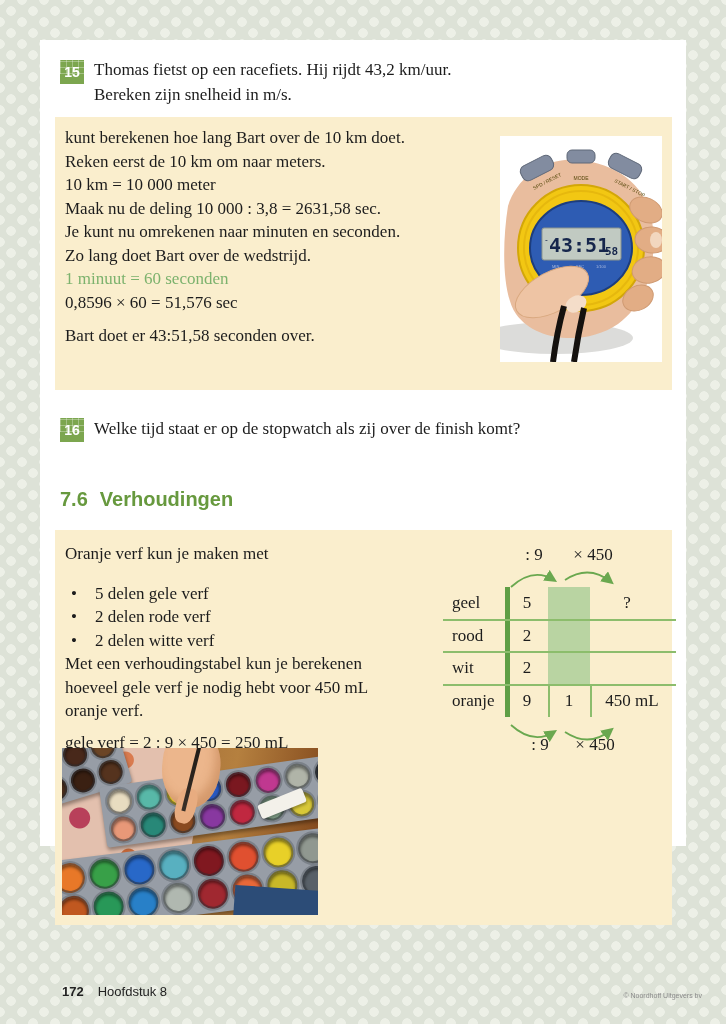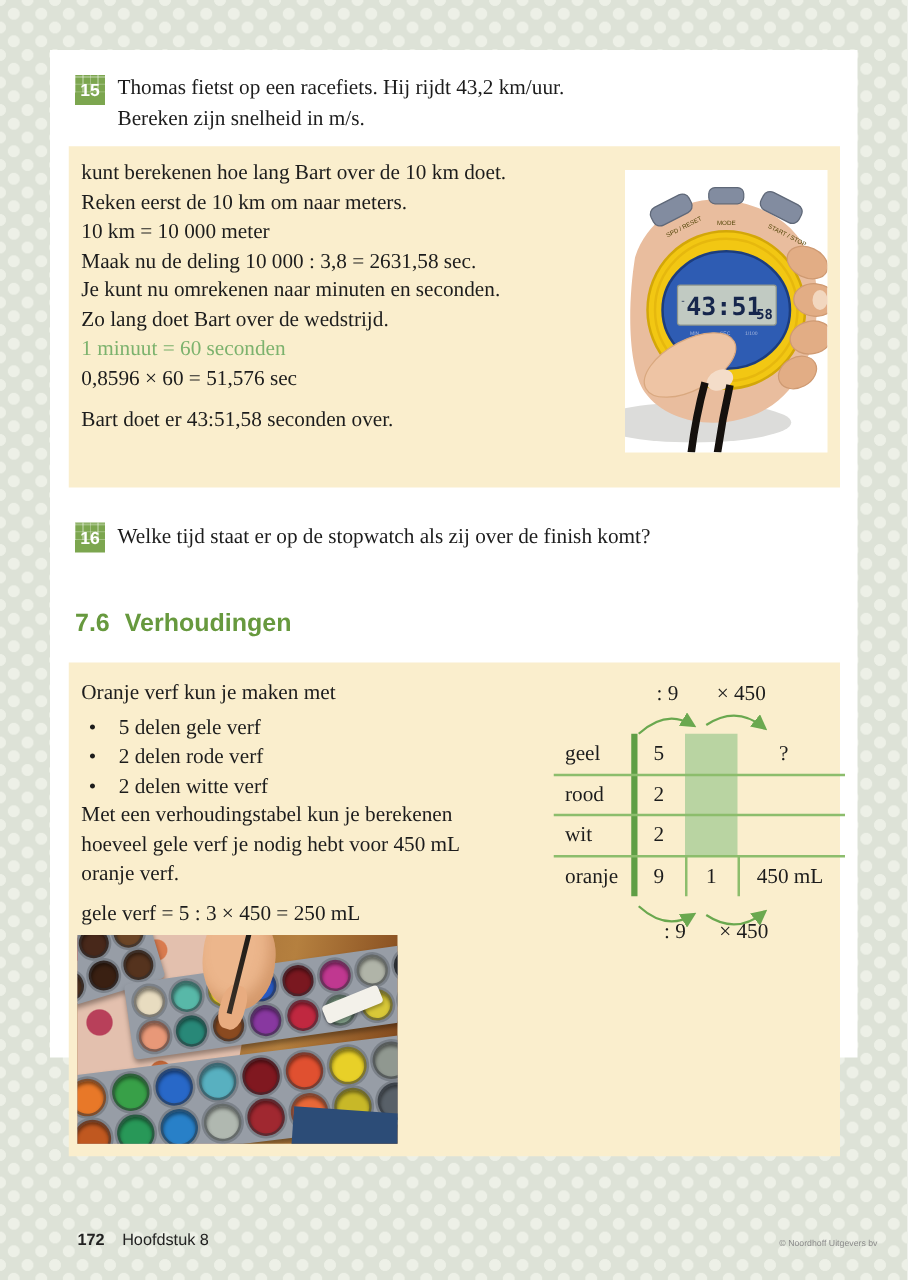--- a/index.html
+++ b/index.html
@@ -174,33 +174,33 @@
       <div class="exline">Welke tijd staat er op de stopwatch als zij over de finish komt?</div>
     </div>
 
     <div class="section-head">
       <span class="num">7.6</span><span>Verhoudingen</span>
     </div>
 
     <div class="cream" style="left:15px;top:490px;width:617px;height:395px;">
       <div class="tcol" style="top:12px;width:370px;">
         <div class="tline">Oranje verf kun je maken met</div>
-        <div class="tline bullet-row" style="margin-top:4px;align-items:flex-end;">
+        <div class="tline bullet-row" style="margin-top:16px;align-items:flex-end;">
             <span>5 delen gele verf</span>
           </div>
         <div class="tline bullet-row">
             <span>2 delen rode verf</span>
           </div>
         <div class="tline bullet-row">
             <span>2 delen witte verf</span>
           </div>
         <div class="tline">Met een verhoudingstabel kun je berekenen</div>
         <div class="tline">hoeveel gele verf je nodig hebt voor 450 mL</div>
         <div class="tline">oranje verf.</div>
-        <div class="tline" style="margin-top:8px;">gele verf = 5 : 3 × 450 = 250 mL</div>
+        <div class="tline" style="margin-top:8px;">gele verf = 2 : 9 × 450 = 250 mL</div>
       </div>
 
       <div class="rtable">
         <div class="oplabel" style="left:91px;top:0;">: 9</div>
         <div class="oplabel" style="left:150px;top:0;">× 450</div>
 
         <svg class="arrows" width="235" height="212" viewBox="0 0 235 212">
           <defs>
             <marker id="arr" markerWidth="7" markerHeight="7" refX="5" refY="3.5" orient="auto">
               <path d="M0,0 L7,3.5 L0,7 Z" fill="#6aa84f"></path>

